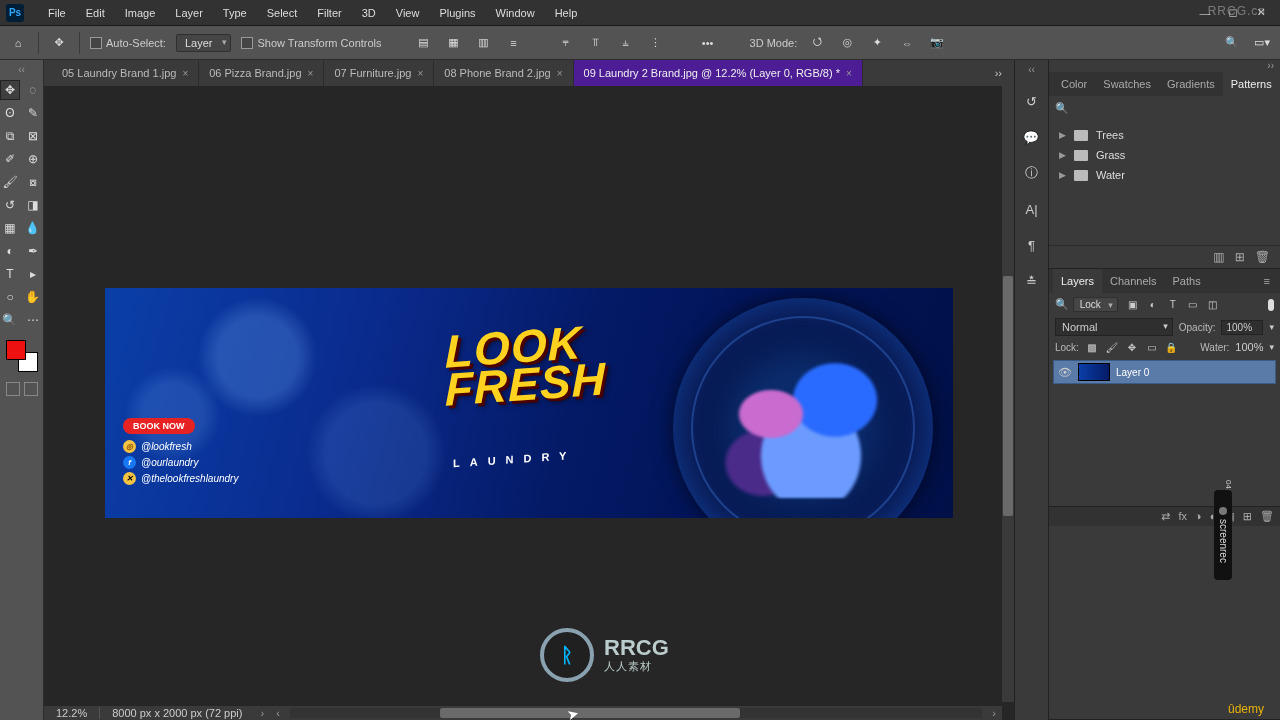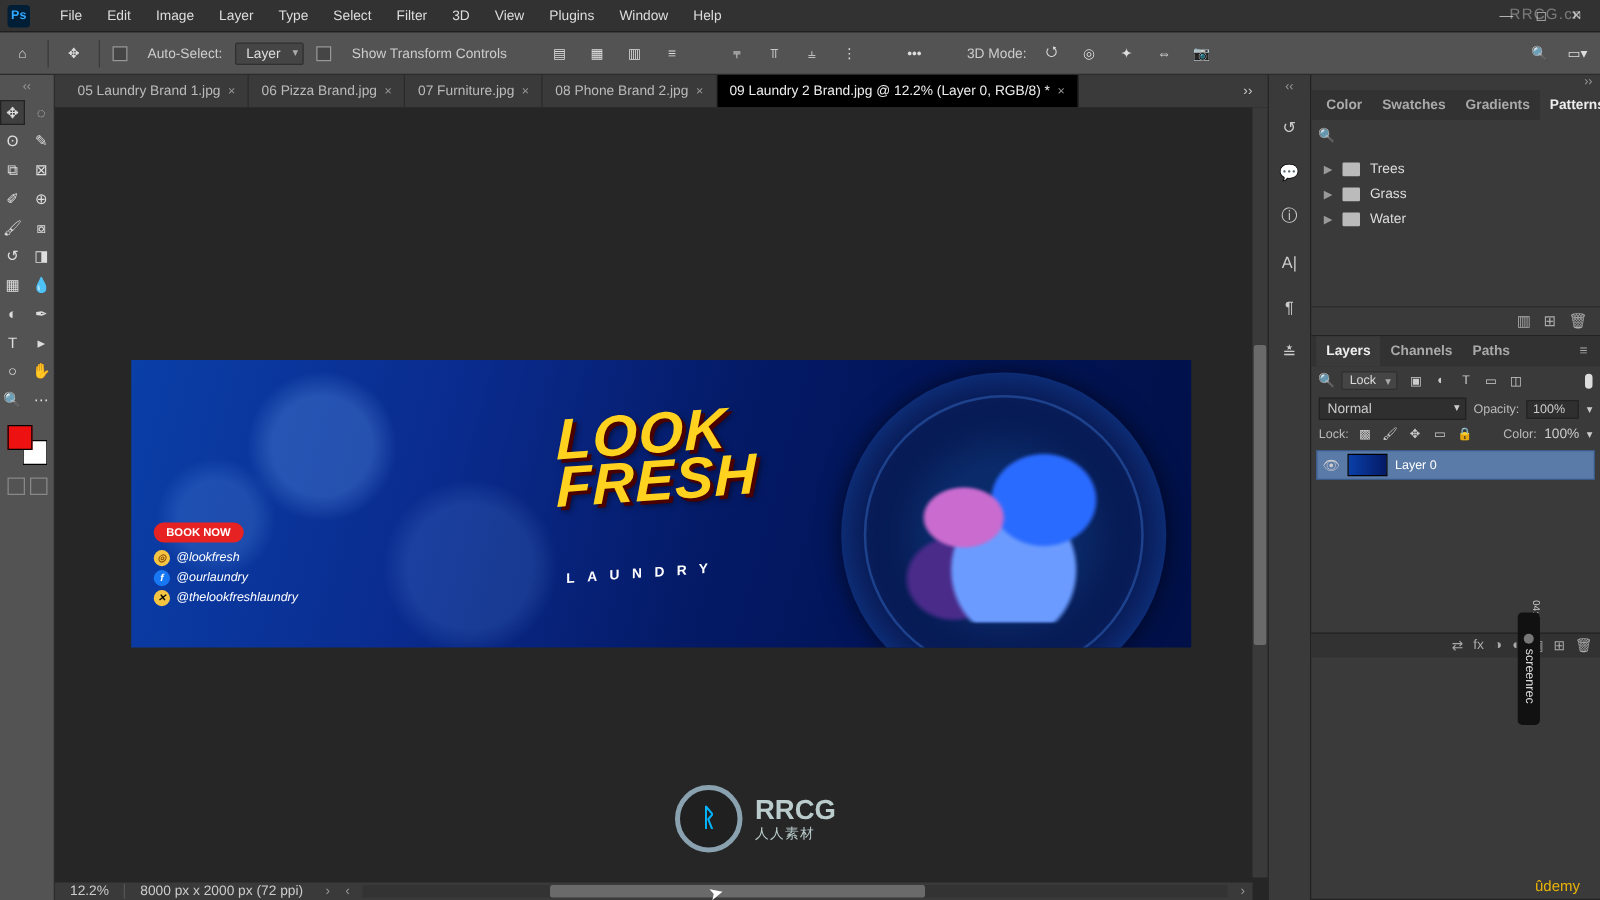--- a/index.html
+++ b/index.html
@@ -9,21 +9,21 @@
 .menubar { height: 26px; background: #323232; display: flex; align-items: center; padding: 0 6px; border-bottom: 1px solid #1a1a1a; }
 .ps-logo { width: 18px; height: 18px; background: #001e36; color: #31a8ff; font-weight: bold; font-size: 10px; display: flex; align-items: center; justify-content: center; border-radius: 3px; margin-right: 14px; }
 .menubar .mi { padding: 0 10px; color: #ddd; cursor: default; text-align: center; }
 .win-controls { margin-left: auto; display: flex; gap: 2px; }
 .win-controls span { width: 26px; height: 18px; display: flex; align-items: center; justify-content: center; color: #bbb; }
 
 
 .optionsbar { height: 34px; background: #535353; display: flex; align-items: center; padding: 0 8px; gap: 10px; border-bottom: 1px solid #2b2b2b; }
 .opt-icon { width: 20px; height: 20px; display: flex; align-items: center; justify-content: center; color: #ddd; }
 .opt-sep { width: 1px; height: 22px; background: #3a3a3a; }
-.opt-check { display: flex; align-items: center; gap: 16px; }
+.opt-check { display: flex; align-items: center; gap: 4px; }
 .opt-check .box { width: 12px; height: 12px; border: 1px solid #999; background: #454545; }
 .opt-select { background: #454545; border: 1px solid #2f2f2f; padding: 2px 18px 2px 8px; position: relative; color: #ddd; border-radius: 2px; }
 .opt-select::after { content: "▾"; position: absolute; right: 4px; top: 2px; font-size: 9px; color: #aaa; }
 .opt-right { margin-left: auto; display: flex; gap: 10px; align-items: center; }
 
 
 .main { display: flex; height: calc(720px - 26px - 34px); }
 
 
 .lefttools { width: 44px; background: #535353; border-right: 1px solid #2b2b2b; display: flex; flex-direction: column; align-items: center; padding-top: 4px; position: relative; }
@@ -34,21 +34,21 @@
 .swatches { margin-top: 10px; position: relative; width: 32px; height: 32px; }
 .swatch-fg { position: absolute; width: 20px; height: 20px; background: #e11; border: 1px solid #000; left: 0; top: 0; z-index: 2; }
 .swatch-bg { position: absolute; width: 20px; height: 20px; background: #fff; border: 1px solid #000; right: 0; bottom: 0; }
 .miniicons { margin-top: 10px; display: flex; gap: 4px; }
 .miniicons span { width: 14px; height: 14px; border: 1px solid #888; }
 
 
 .center { flex: 1; display: flex; flex-direction: column; background: #262626; position: relative; }
 .tabstrip { height: 26px; background: #3a3a3a; display: flex; align-items: center; padding: 0 4px; overflow: hidden; }
 .doctab { display: flex; align-items: center; gap: 6px; padding: 0 10px; height: 100%; color: #bbb; border-right: 1px solid #2b2b2b; white-space: nowrap; font-size: 11px; }
-.doctab.active { background: #000000; color: #eee; }
+.doctab.active { background: #4c1d95; color: #eee; }
 .doctab .x { font-size: 10px; color: #999; }
 .doctab-pre { width: 4px; }
 .tabstrip .more { margin-left: auto; padding: 0 8px; color: #ccc; }
 
 .canvaswrap { flex: 1; display: flex; justify-content: center; align-items: center; background: #262626; position: relative; }
 .canvas { width: 848px; height: 230px; background: linear-gradient(105deg, #0a3fa8 0%, #0a2b8e 30%, #041a66 55%, #02155a 70%, #011047 100%); position: relative; overflow: hidden; }
 .canvas::before { content: ""; position: absolute; inset: 0; background: radial-gradient(circle at 18% 30%, rgba(120,180,255,.25) 0 40px, transparent 60px),
   radial-gradient(circle at 8% 55%, rgba(120,180,255,.18) 0 30px, transparent 48px),
   radial-gradient(circle at 32% 72%, rgba(120,180,255,.15) 0 50px, transparent 70px); }
 .banner-cta { position: absolute; left: 18px; top: 130px; background: #e62222; color: #fff; padding: 3px 10px; border-radius: 10px; font-size: 9px; font-weight: bold; }
@@ -80,21 +80,21 @@
 
 .rightcol1 { width: 34px; background: #3a3a3a; border-left: 1px solid #222; display: flex; flex-direction: column; align-items: center; padding-top: 4px; gap: 14px; }
 .rightcol1 .collapse { height: 12px; font-size: 10px; color: #999; }
 .ricon { width: 22px; height: 22px; display: flex; align-items: center; justify-content: center; color: #ccc; font-size: 13px; }
 
 
 .rightcol2 { width: 232px; background: #3a3a3a; border-left: 1px solid #222; display: flex; flex-direction: column; }
 .rightcol2 .collapse { height: 12px; display: flex; justify-content: flex-end; padding-right: 6px; color: #999; font-size: 10px; }
 .panel { border-bottom: 1px solid #222; }
 .paneltabs { display: flex; height: 24px; align-items: center; background: #323232; padding: 0 4px; }
-.ptab { padding: 0 8px; color: #aaa; height: 100%; display: flex; align-items: center; font-size: 11px; font-weight: bold; }
+.ptab { padding: 0 8px; color: #aaa; height: 100%; display: flex; align-items: center; font-size: 11px; }
 .ptab.active { background: #3a3a3a; color: #eee; }
 .paneltabs .menu { margin-left: auto; padding: 0 6px; color: #aaa; }
 
 .searchrow { display: flex; align-items: center; padding: 6px 6px; gap: 6px; }
 .searchrow .mag { color: #aaa; }
 .searchrow input { flex: 1; background: #2f2f2f; border: 1px solid #222; color: #999; padding: 3px 6px; font-size: 11px; }
 .pattern-list { padding: 4px 10px 60px; }
 .pattern-item { display: flex; align-items: center; gap: 8px; padding: 4px 0; color: #ddd; }
 .pattern-item .disc { color: #999; font-size: 9px; }
 .pattern-item .fold { width: 14px; height: 11px; background: #bbb; border-radius: 1px; }
@@ -374,21 +374,21 @@
         <span class="val">100%</span>
           <span style="font-size:9px">▾</span>
       </div>
       <div class="lockrow">
         <span class="lab">Lock:</span>
         <span class="ic">▩</span>
         <span class="ic">🖌</span>
         <span class="ic">✥</span>
         <span class="ic">▭</span>
         <span class="ic">🔒</span>
-        <span class="lab" style="margin-left:auto">Color:</span>
+        <span class="lab" style="margin-left:auto">Water:</span>
         <span class="val">100%</span>
           <span style="font-size:9px">▾</span>
       </div>
       <div class="layerlist">
         <div class="layerrow">
           <span class="eye">👁</span>
           <span class="thumb"></span>
           <span class="nm">Layer 0</span>
         </div>
       </div>

